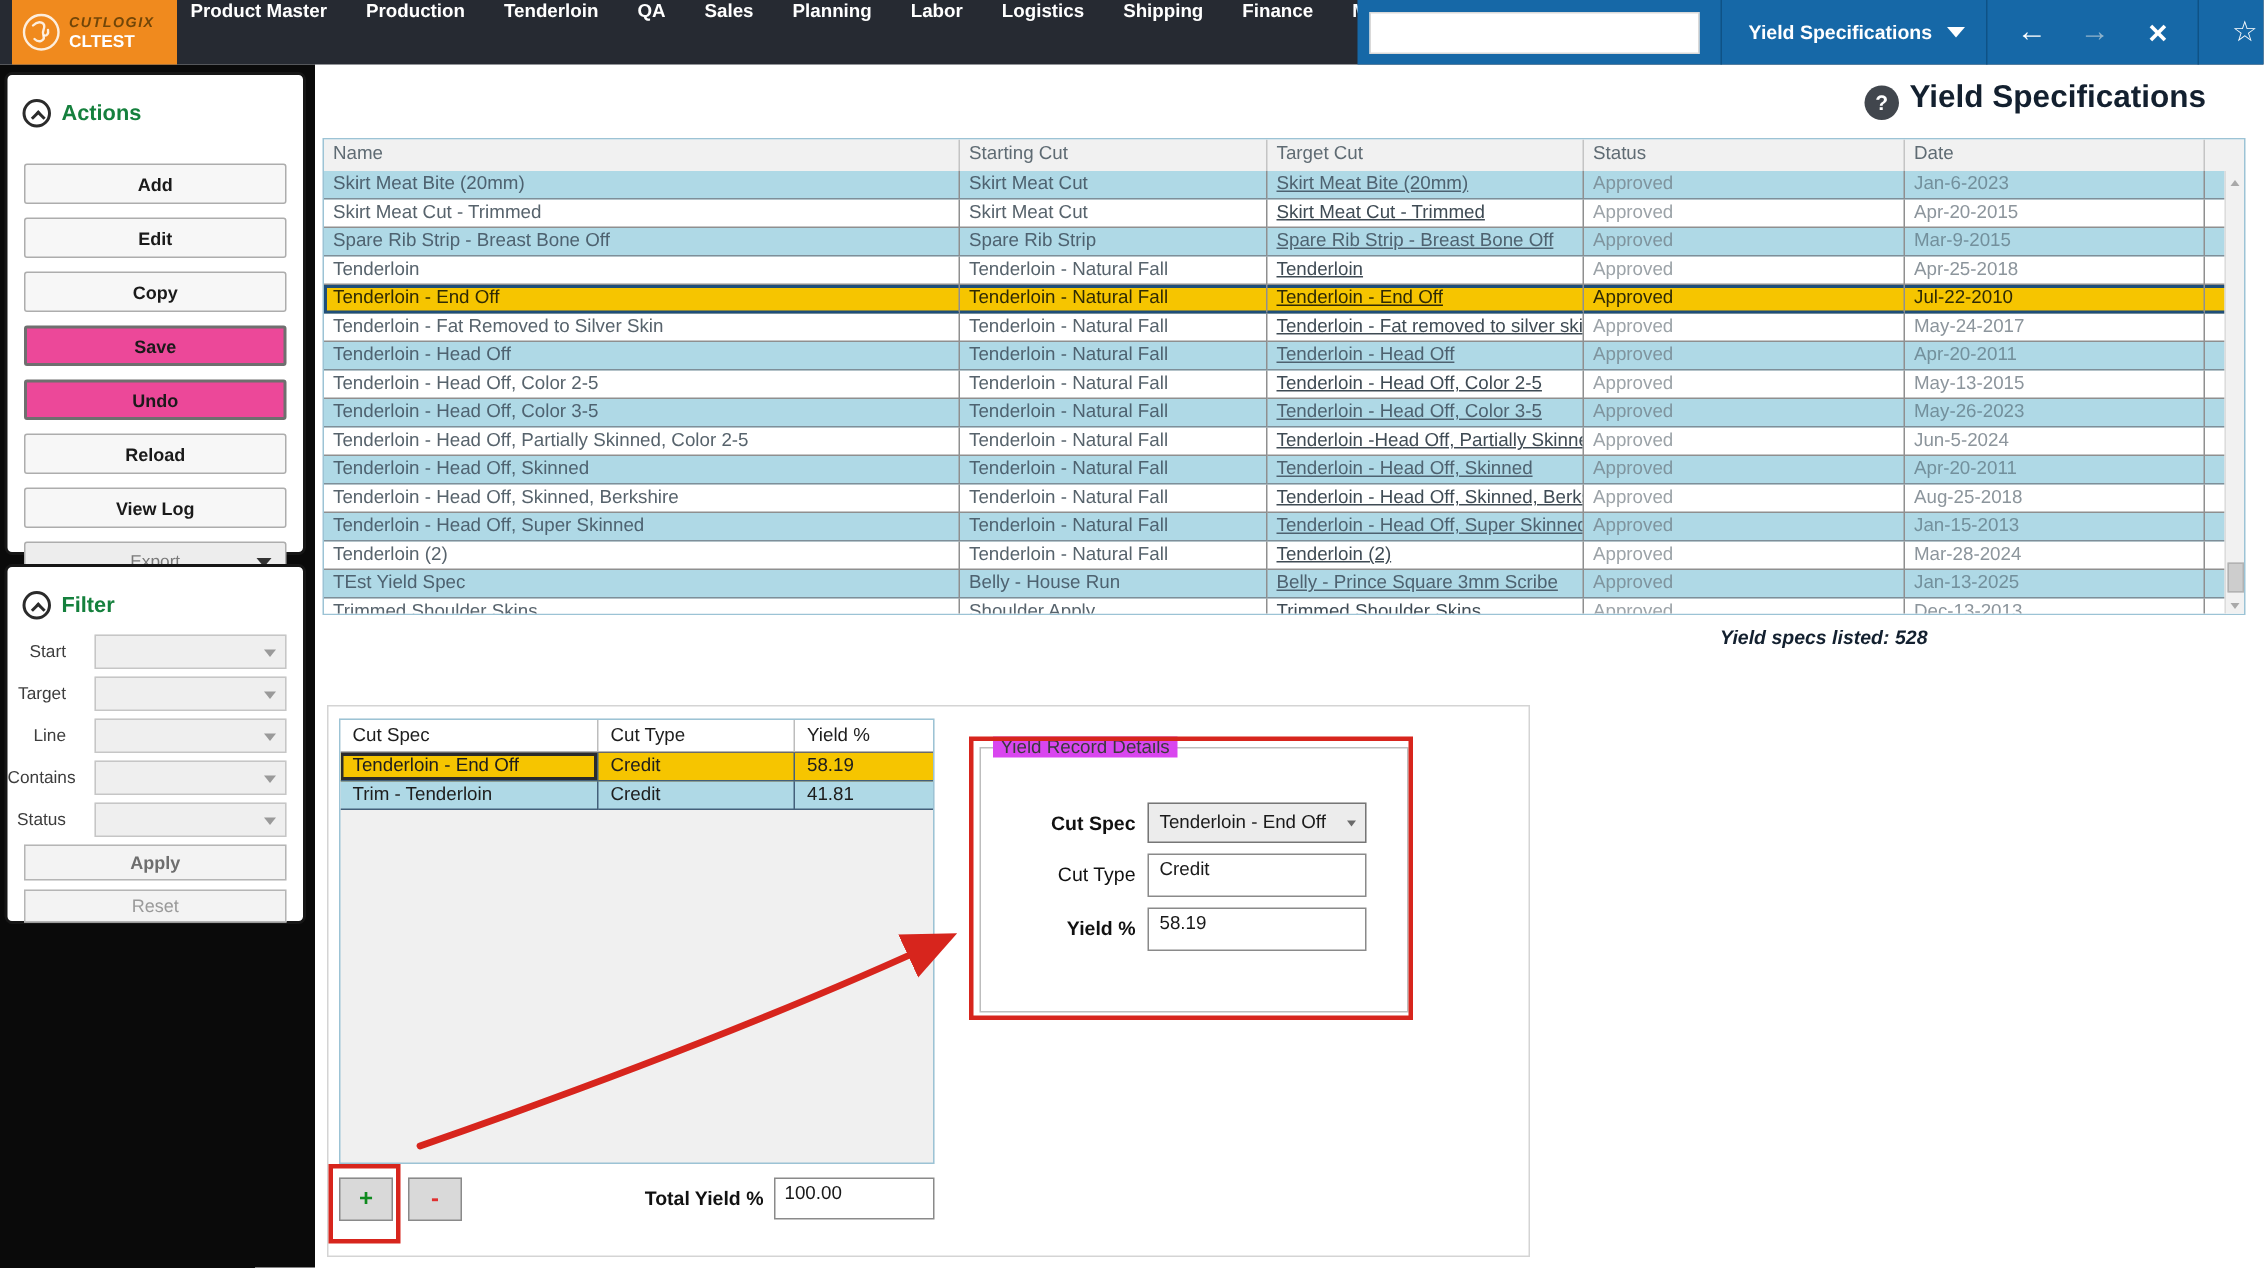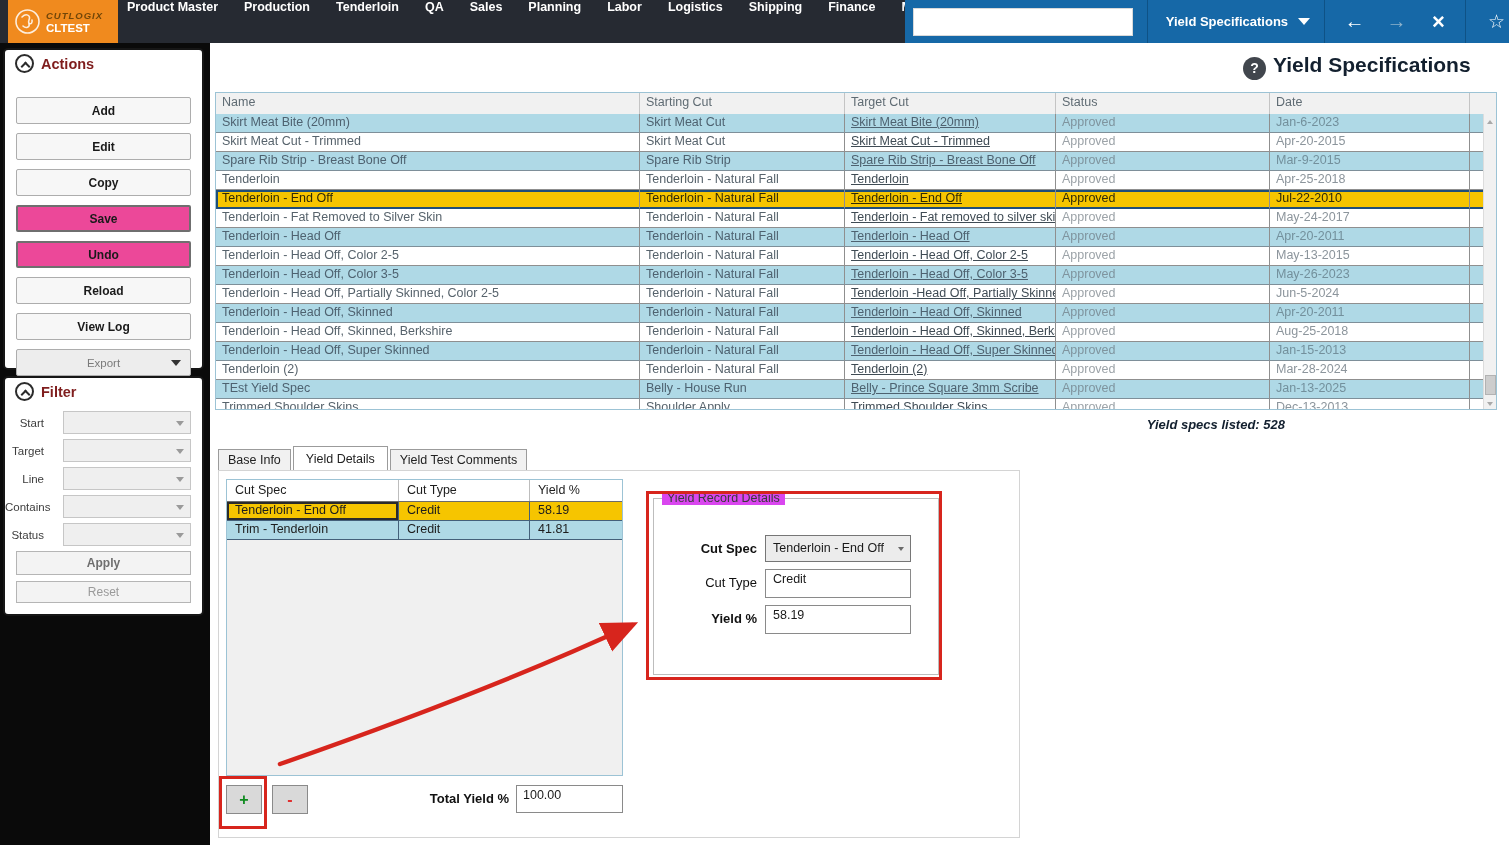--- a/index.html
+++ b/index.html
@@ -23,21 +23,21 @@
   .nav-ico { color:#fff; font-size:20px; width:26px; text-align:center; margin-left:17px; cursor:pointer; line-height:43px; }
   .nav-ico.star { font-size:19px; margin-left:18px; }
   .nav-ico.disabled { color:#8FB3CC; }
   .nav-ico.close { font-size:22px; font-weight:bold; }
 
   
   .sidebar { position:absolute; left:0; top:43px; width:210px; height:802px; background:#0A0A0A; z-index:5; }
   .panel { position:absolute; left:3px; width:201px; background:#fff; border:2px solid #161616; border-radius:5px; }
   .actions-panel { top:5px; height:322px; }
   .filter-panel { top:333px; height:240px; }
-  .panel-head { display:flex; align-items:center; gap:7px; padding:4px 0 4px 10px; font-size:14.5px; font-weight:bold; color:#7f1d1d; }
+  .panel-head { display:flex; align-items:center; gap:7px; padding:16px 0 4px 10px; font-size:14.5px; font-weight:bold; color:#15803d; }
   .collapse-circle { width:19px; height:19px; border:2px solid #2b2b2b; border-radius:50%; position:relative; cursor:pointer; flex:0 0 auto; }
   .chev-up { position:absolute; left:4.5px; top:6.5px; width:7px; height:7px; border-left:2px solid #2b2b2b; border-top:2px solid #2b2b2b; transform:rotate(45deg); }
   .btn { width:175px; margin:0 auto 9px auto; height:27px; background:#F7F7F7; border:1px solid #ADADAD; border-radius:2px; font-size:12px; font-weight:bold; color:#1a1a1a; display:flex; align-items:center; justify-content:center; cursor:pointer; }
   .btn.emph { background:#ec4899; border:2px solid #6F6F6F; }
   .btn.export { background:#EDEDED; color:#7a7a7a; position:relative; font-weight:normal; font-size:11.5px; }
   .btn.export .tri-down { position:absolute; right:9px; border-top-color:#333; border-left-width:5px; border-right-width:5px; border-top-width:6px; }
   #actions-buttons { margin-top:20px; }
   .f-row { display:flex; align-items:center; margin:0 0 5px 0; height:23px; }
   .f-label { width:58px; text-align:right; font-size:11.5px; color:#3d3d3d; padding-right:19px; }
   .f-select { width:128px; height:23px; background:#EFEFEF; border:1px solid #C6C6C6; position:relative; cursor:pointer; }
@@ -381,25 +381,20 @@
         </div>
       <div class="vs-thumb"></div>
       <div class="vs-btn down">
           <span class="tri"></span>
         </div>
     </div>
   </div>
 
   <div class="count-label">Yield specs listed: 528</div>
 
-  <div class="tabs" id="tabs">
-      <div class="tab">Base Info</div>
-      <div class="tab active">Yield Details</div>
-      <div class="tab">Yield Test Comments</div>
-    </div>
   <div class="detail-panel">
     <div class="listbox">
       <div class="sg-row sg-head" id="sg-head">
           <div class="sg-th">Cut Spec</div>
           <div class="sg-th">Cut Type</div>
           <div class="sg-th">Yield %</div>
         </div>
       <div id="sg-body">
           <div class="sg-row sg-tr sel">
             <div class="sg-td">Tenderloin - End Off</div>

